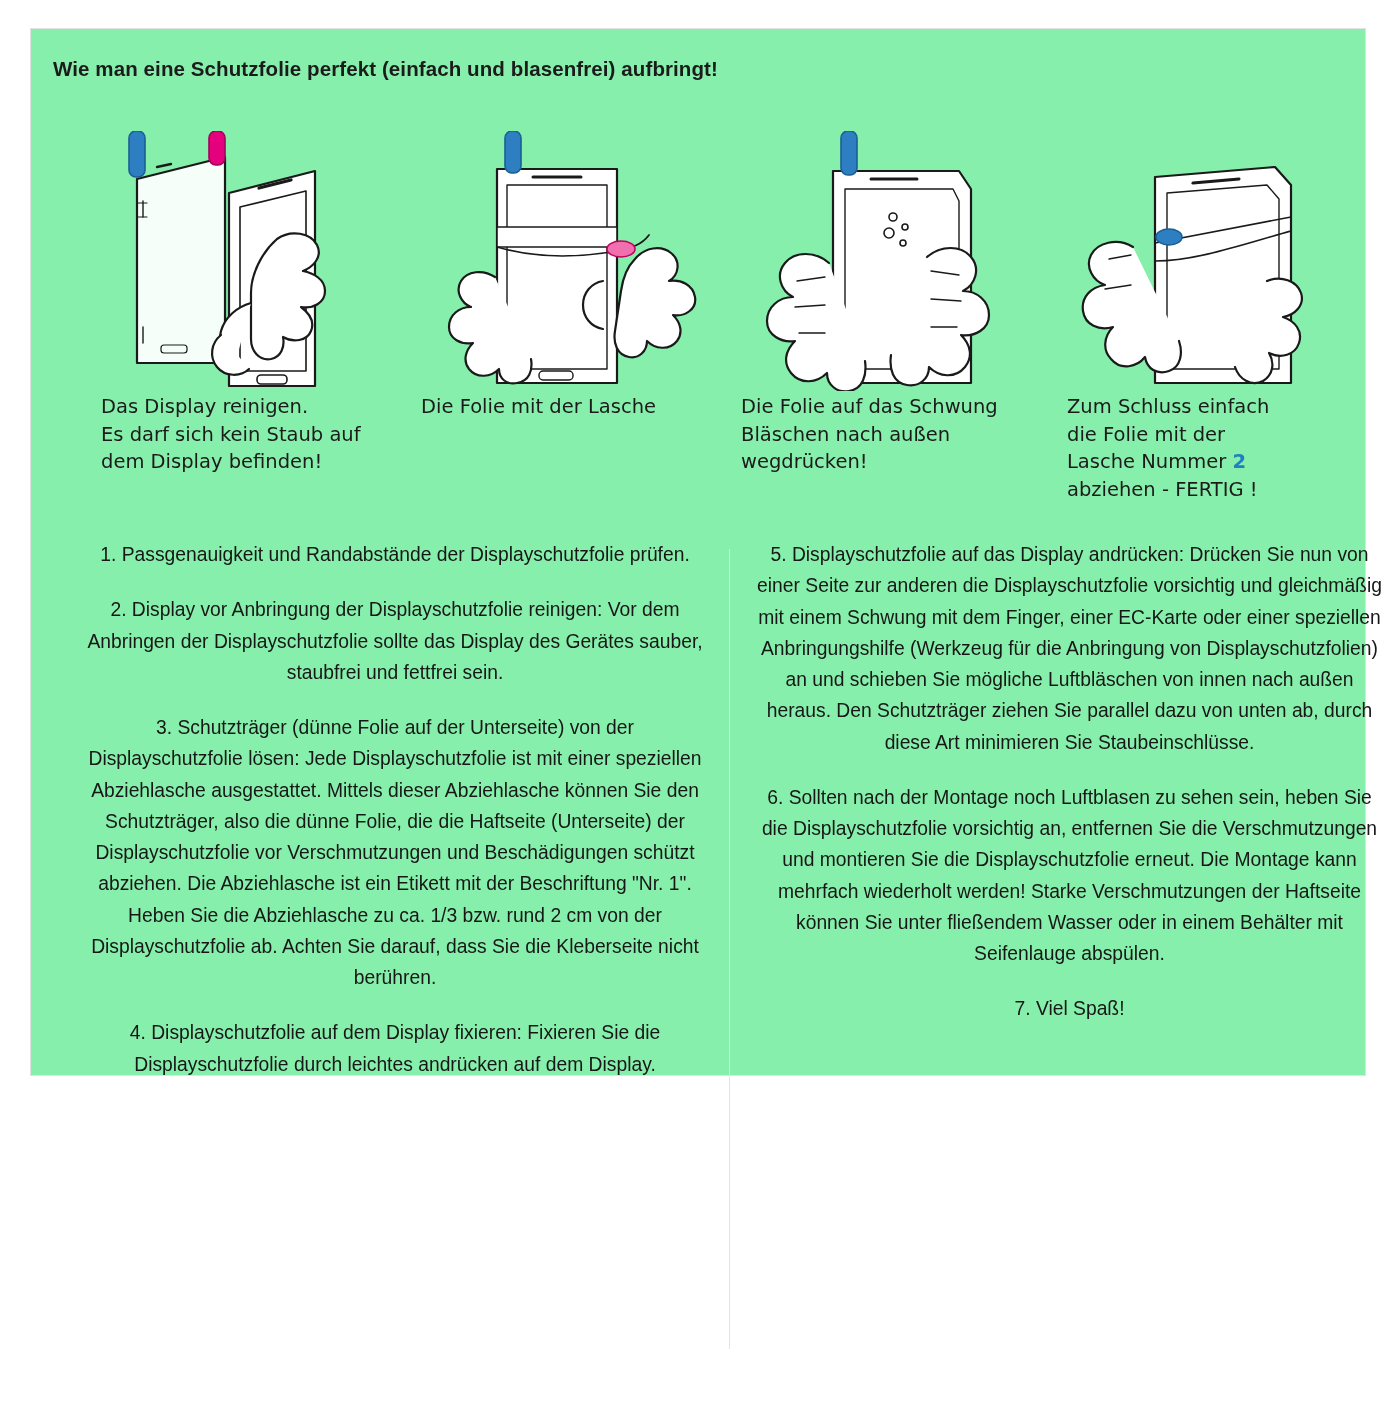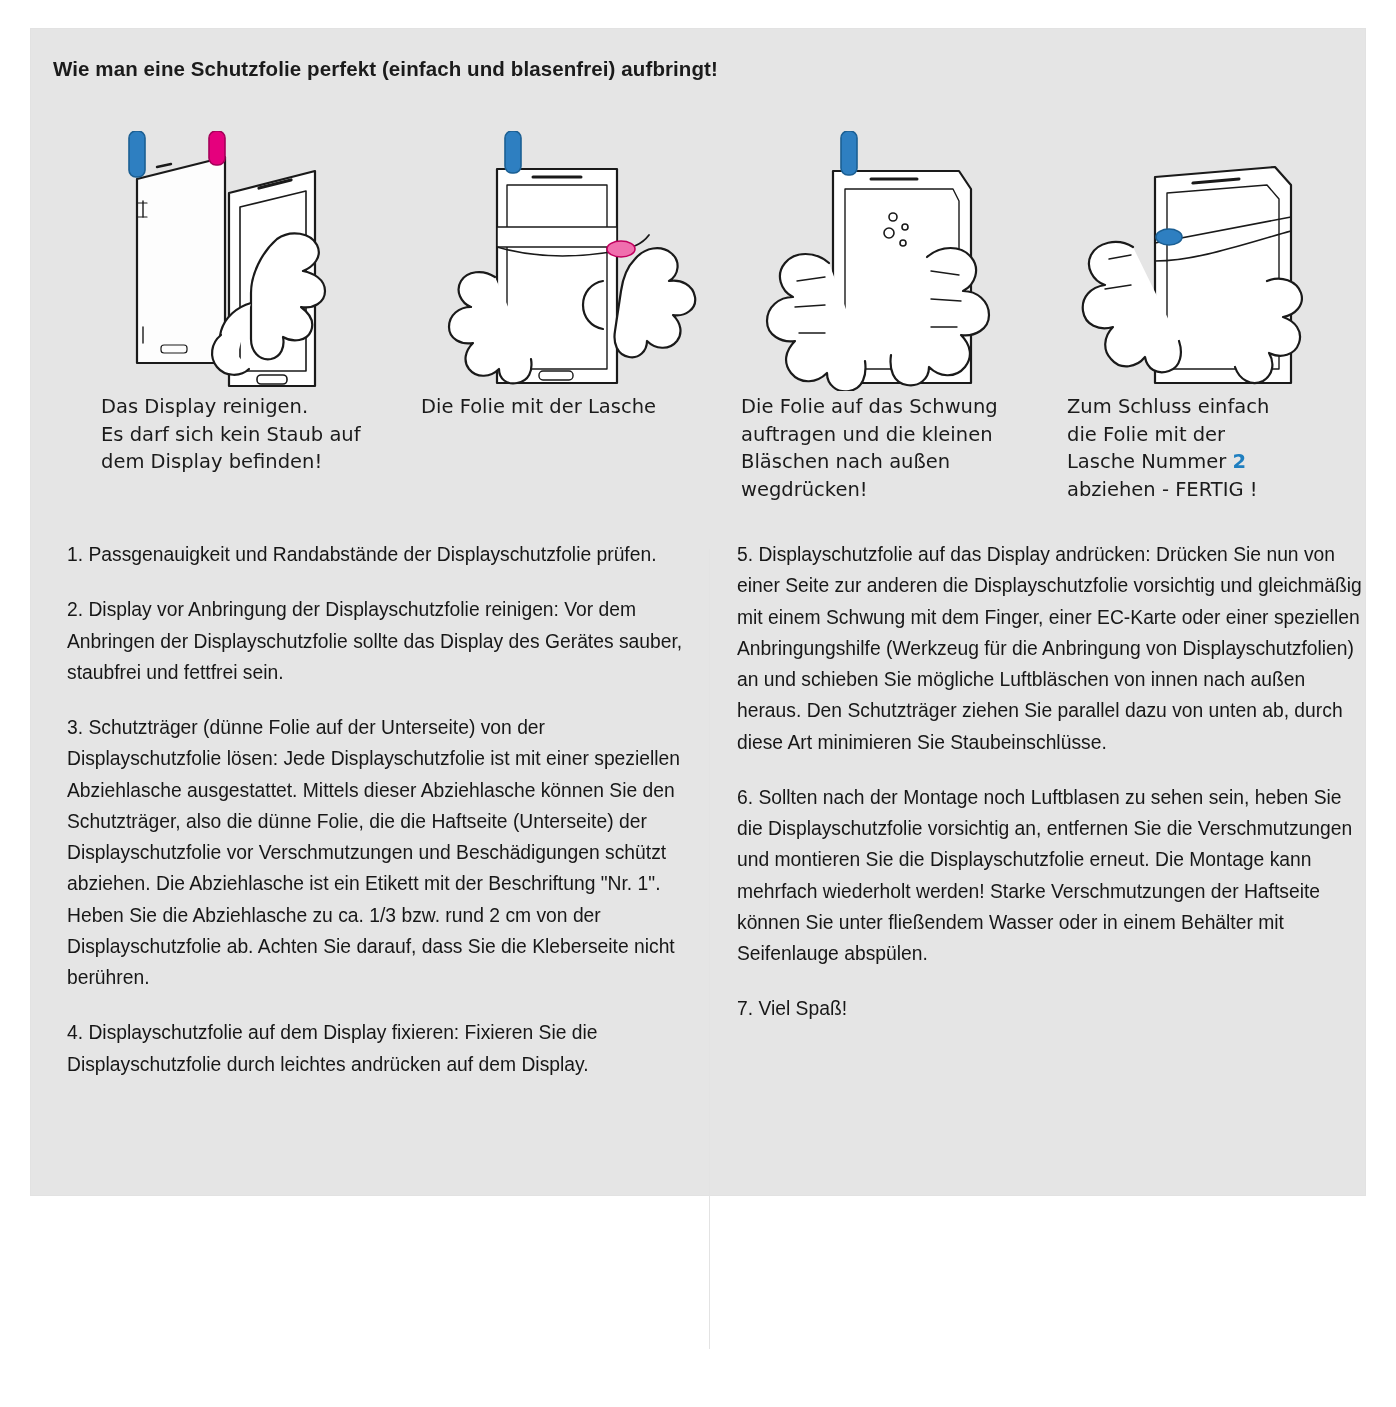--- a/index.html
+++ b/index.html
@@ -12,22 +12,22 @@
     height: 1407px;
     font-family: "Liberation Sans", sans-serif;
     color: #1a1a1a;
     overflow: hidden;
   }
   .page {
     position: absolute;
     left: 30px;
     top: 28px;
     width: 1336px;
-    height: 1168px;
-    background: #e5e5e5;
+    height: 1048px;
+    background: #86efac;
     border: 1px solid #e2e2e2;
     box-sizing: border-box;
   }
   .headline {
     position: absolute;
     left: 22px;
     top: 28px;
     font-size: 20.5px;
     font-weight: bold;
     color: #1b1b1b;
@@ -62,24 +62,25 @@
     line-height: 1.42;
     color: #1b1b1b;
     font-family: "DejaVu Sans", sans-serif;
   }
   .num-pink { color: #e5007d; font-weight: bold; }
   .num-blue { color: #1f7fc0; font-weight: bold; }
 
   
   .cols {
     position: absolute;
-    left: 10px;
+    left: 30px;
     top: 510px;
     width: 1292px;
     height: 820px;
+    text-align: center;
   }
   .divider {
     position: absolute;
     left: 668px;
     top: 10px;
     width: 1px;
     height: 800px;
     background: #e3e3e3;
   }
   .col {
@@ -183,21 +184,20 @@
 
           <path d="M88 132 c-14 -12 -34 -12 -44 0 c-10 12 -4 28 8 34 c-14 0 -26 10 -26 24 c0 14 14 22 28 20 c-10 10 -12 22 -4 32 c10 12 26 10 36 0 c0 12 10 20 22 18 c14 -2 18 -16 16 -30" fill="#ffffff"></path>
           <path d="M56 150 l28 -4 M54 176 l30 -2 M58 202 l26 0" stroke-width="1.4"></path>
 
           <path d="M186 126 c14 -12 34 -12 44 0 c10 12 4 28 -8 34 c14 0 26 10 26 24 c0 14 -14 22 -28 20 c10 10 12 22 4 32 c-10 12 -26 10 -36 0 c0 12 -10 20 -22 18 c-14 -2 -18 -16 -16 -30" fill="#ffffff"></path>
           <path d="M218 144 l-28 -4 M220 170 l-30 -2 M216 196 l-26 0" stroke-width="1.4"></path>
         </g>
       </svg>
       <div class="cap">
         <div>Die Folie  auf das Schwung</div>
-        <div>auftragen und die kleinen</div>
         <div>Bläschen nach außen</div>
         <div>wegdrücken!</div>
       </div>
     </div>
 
     <div class="step-ill s4">
       <svg width="300" height="260" viewBox="0 0 300 260">
         <g fill="none" stroke="#1a1a1a" stroke-width="2.2" stroke-linejoin="round" stroke-linecap="round">
 
           <path d="M88 46 L208 36 L224 54 L224 252 L88 252 Z" fill="#ffffff"></path>

